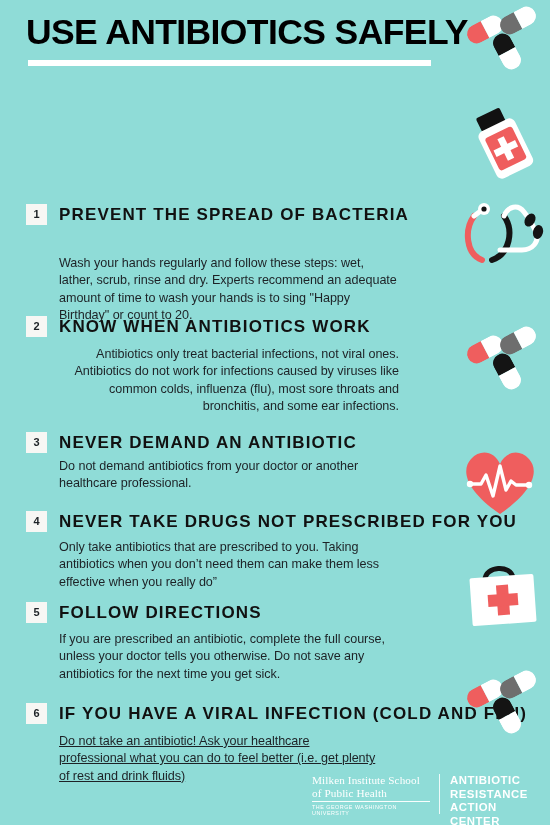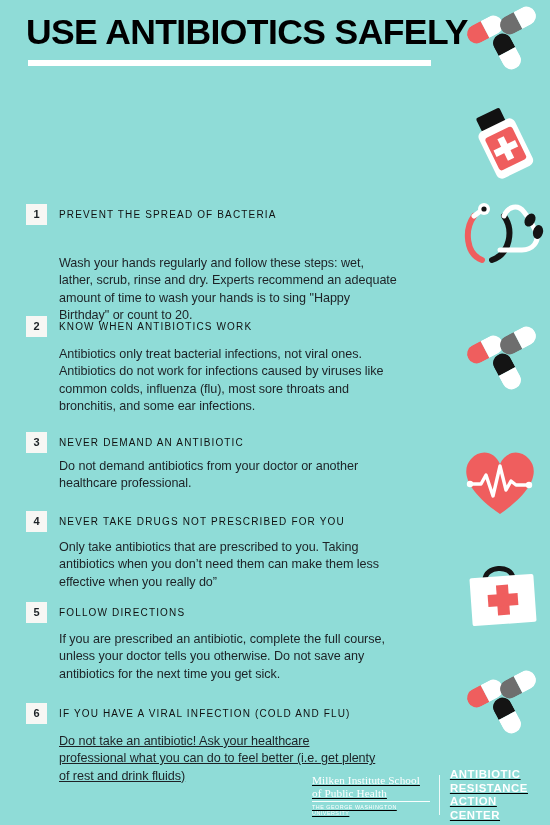--- a/index.html
+++ b/index.html
@@ -71,22 +71,22 @@
     font-size: 11px;
     font-weight: 700;
     line-height: 21px;
     text-align: center;
     letter-spacing: 0;
   }
   .sec-title {
     position: absolute;
     left: 59px;
     top: 1px;
-    font-size: 10px;
-    font-weight: 400;
+    font-size: 17px;
+    font-weight: 700;
     line-height: 19px;
     letter-spacing: 1.15px;
     color: #111111;
     white-space: nowrap;
   }
   .sec-body {
     position: absolute;
     left: 59px;
     width: 340px;
     font-size: 12.6px;
@@ -96,22 +96,21 @@
   }
 
   
   .footer {
     position: absolute;
     left: 312px;
     top: 774px;
     width: 228px;
     height: 42px;
     display: flex;
-    align-items: center;
-    text-decoration: underline;
+    align-items: flex-start;
   }
   .logo-gw {
     width: 120px;
     padding-right: 9px;
     color: #ffffff;
   }
   .logo-gw .l1 {
     font-family: "Liberation Serif", serif;
     font-size: 11.2px;
     line-height: 12.6px;
@@ -181,21 +180,21 @@
       <div class="sec-title">PREVENT THE SPREAD OF BACTERIA</div>
     </div>
     <div class="sec-body" style="top:27px;margin-top:24px;">Wash your hands regularly and follow these steps: wet, lather, scrub, rinse and dry. Experts recommend an adequate amount of time to wash your hands is to sing "Happy Birthday" or count to 20.</div>
   </div>
 
   <div class="section" style="top:316px;">
     <div class="sec-head">
       <div class="badge">2</div>
       <div class="sec-title">KNOW WHEN ANTIBIOTICS WORK</div>
     </div>
-    <div class="sec-body" style="top:30px;">Antibiotics only treat bacterial infections, not viral ones. Antibiotics do not work for infections caused by viruses like common colds, influenza (flu), most sore throats and bronchitis, and some ear infections.</div>
+    <div class="sec-body" style="top:30px;text-align:right;">Antibiotics only treat bacterial infections, not viral ones. Antibiotics do not work for infections caused by viruses like common colds, influenza (flu), most sore throats and bronchitis, and some ear infections.</div>
   </div>
 
   <div class="section" style="top:432px;">
     <div class="sec-head">
       <div class="badge">3</div>
       <div class="sec-title">NEVER DEMAND AN ANTIBIOTIC</div>
     </div>
     <div class="sec-body" style="top:26px;">Do not demand antibiotics from your doctor or another healthcare professional.</div>
   </div>
 

